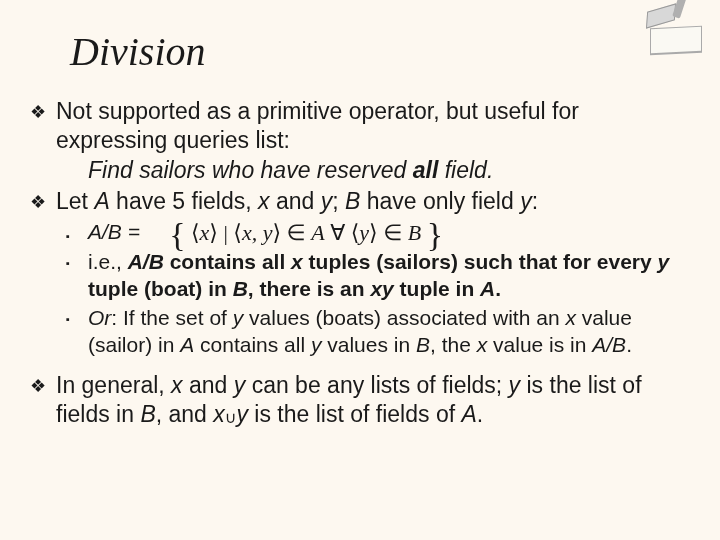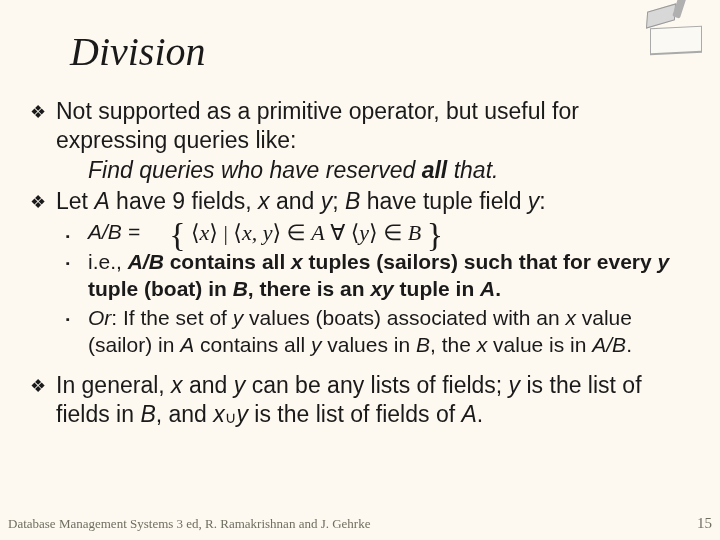--- a/index.html
+++ b/index.html
@@ -137,31 +137,31 @@
     <div class="trowel-handle"></div>
   </div>
 
   <div class="title">Division</div>
 
   <div class="content">
 
     <div class="b1">
       <div class="marker1">❖</div>
       <div class="body">
-        <span>Not supported as a primitive operator, but useful for expressing queries like:</span><br>
+        <span>Not supported as a primitive operator, but useful for expressing queries list:</span><br>
         <span style="margin-left:32px; display:inline-block;">
-          <span class="ital">Find queries who have reserved </span><span class="ital bu">all</span><span class="ital"> that.</span>
+          <span class="ital">Find sailors who have reserved </span><span class="ital bu">all</span><span class="ital"> field.</span>
         </span>
       </div>
     </div>
 
     <div class="b1">
       <div class="marker1">❖</div>
       <div class="body">
-        <span>Let </span><span class="ital">A</span><span> have 9 fields, </span><span class="ital">x</span><span> and </span><span class="ital">y</span><span>; </span><span class="ital">B</span><span> have tuple field </span><span class="ital">y</span><span>:</span>
+        <span>Let </span><span class="ital">A</span><span> have 5 fields, </span><span class="ital">x</span><span> and </span><span class="ital">y</span><span>; </span><span class="ital">B</span><span> have only field </span><span class="ital">y</span><span>:</span>
       </div>
     </div>
 
     <div class="b2" style="align-items:center;">
       <div class="marker2">▪</div>
       <div class="body">
         <span class="ital">A/B = </span>
         &nbsp;&nbsp;&nbsp;
         <span class="formula">
           <span class="lbrace">{</span>
@@ -195,17 +195,13 @@
 
     <div class="b1">
       <div class="marker1">❖</div>
       <div class="body">
         <span>In general, </span><span class="ital">x</span><span> and </span><span class="ital">y</span><span> can be any lists of fields; </span><span class="ital">y</span><span> is the list of fields in </span><span class="ital">B</span><span>, and </span><span class="ital">x</span><span class="cup">∪</span><span class="ital">y</span><span> is the list of fields of </span><span class="ital">A</span><span>.</span>
       </div>
     </div>
 
   </div>
 
-  <div class="footer">
-    <span>Database Management Systems 3 ed,  R. Ramakrishnan and J. Gehrke</span>
-    <span class="pagenum">15</span>
-  </div>
 </div>
 
 </body></html>

